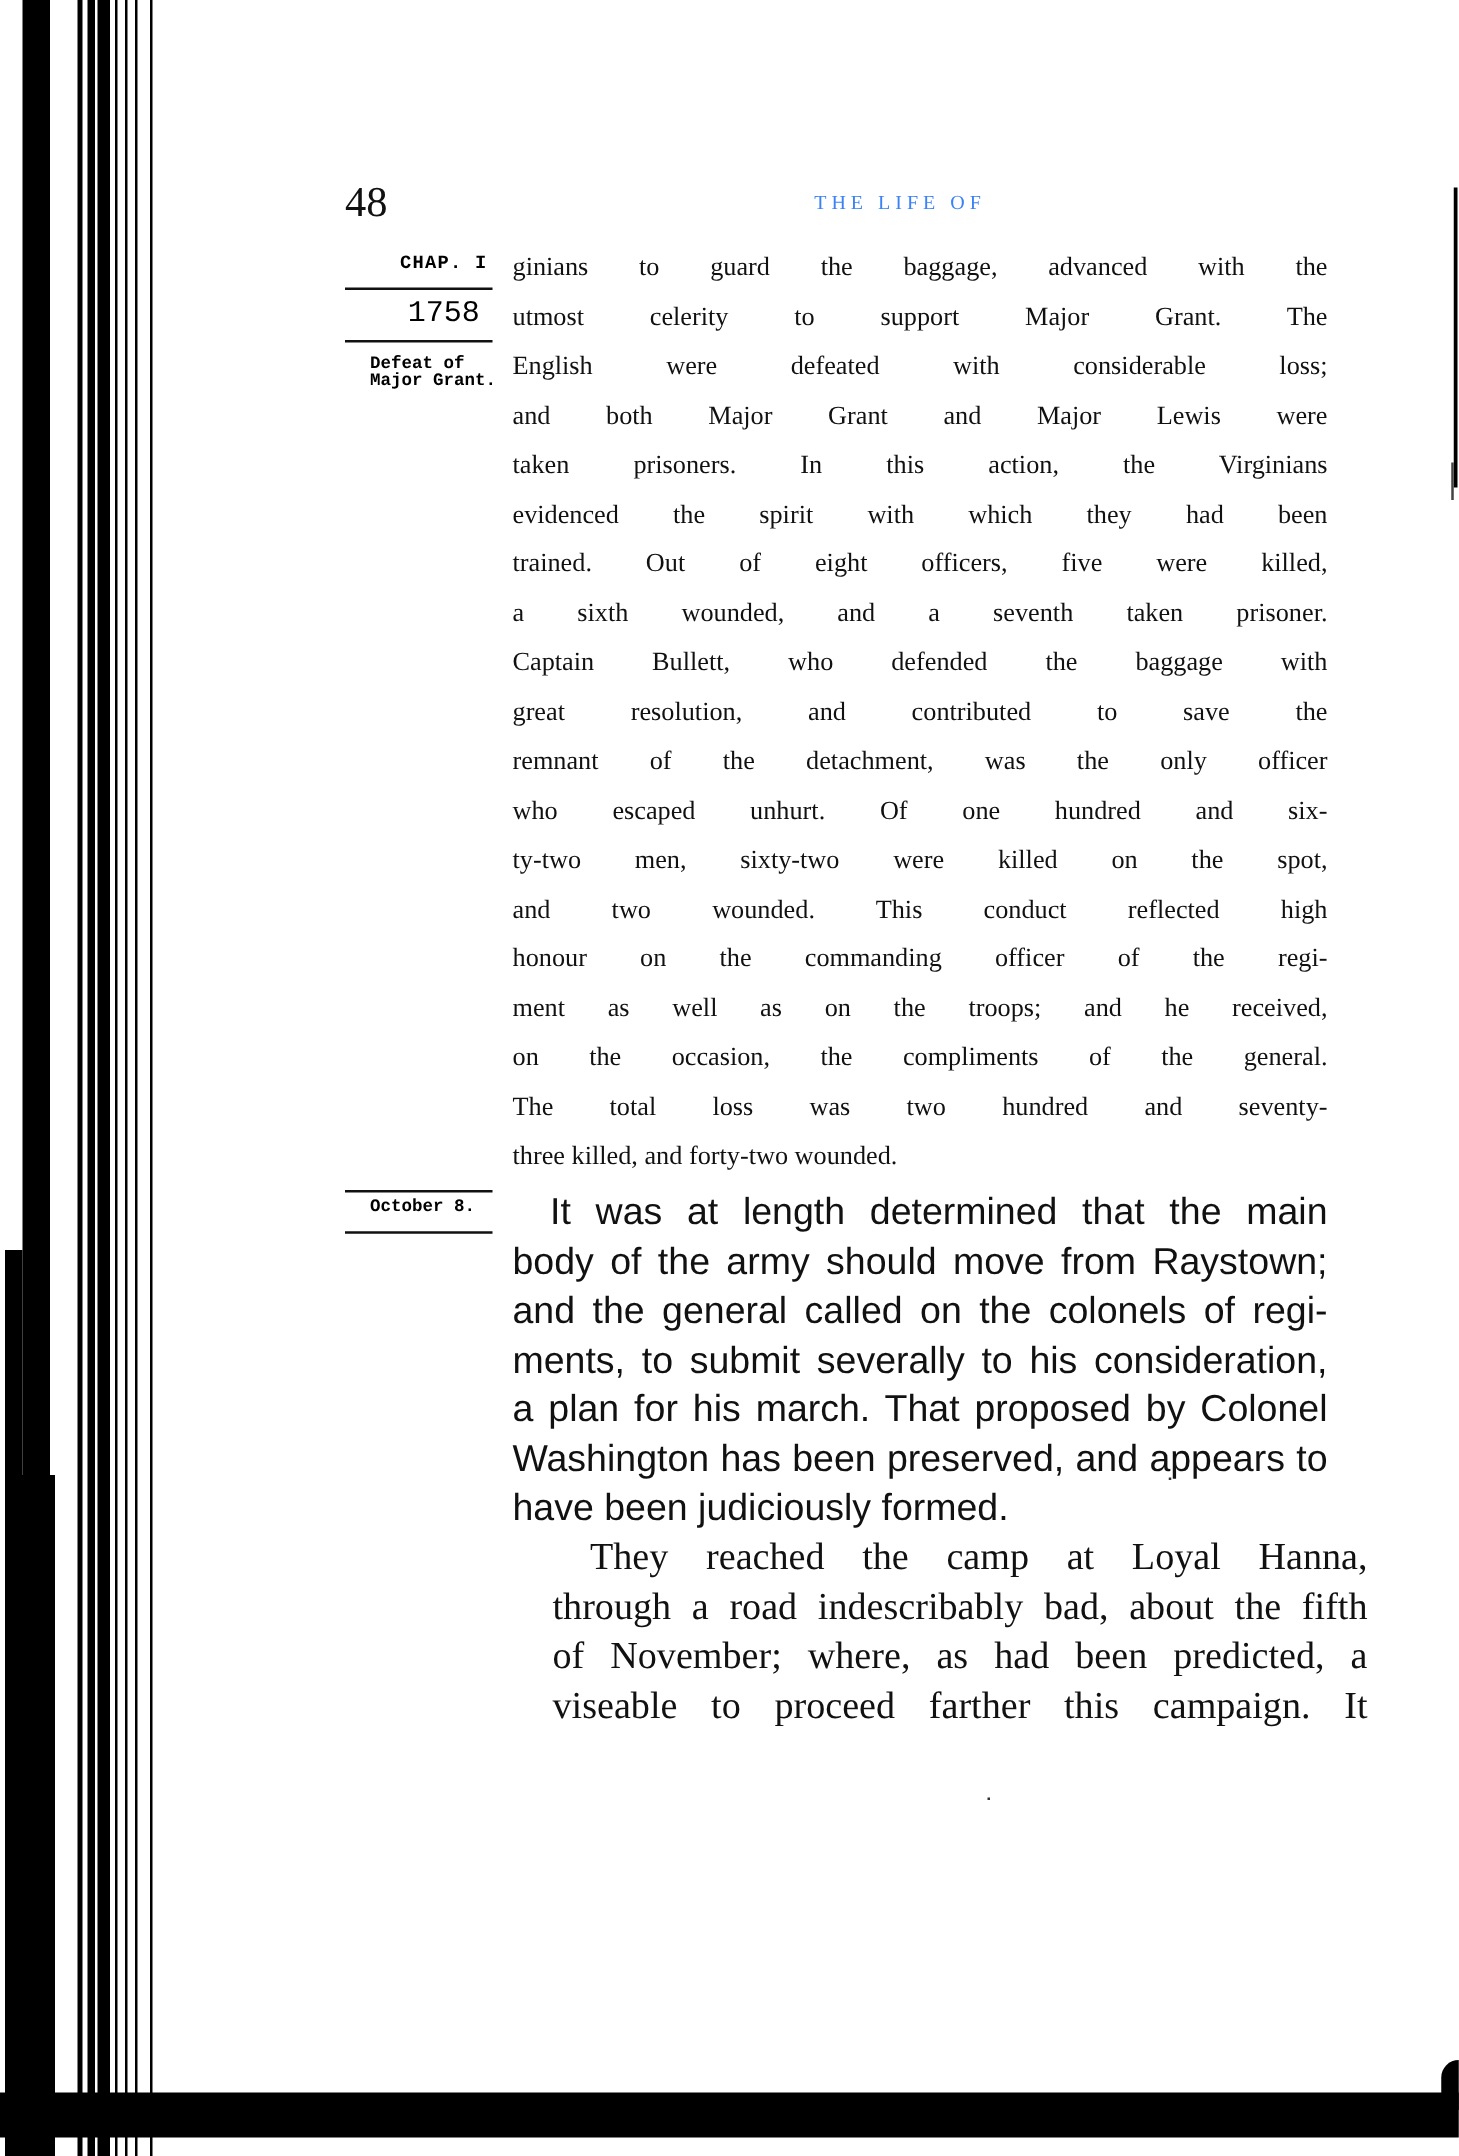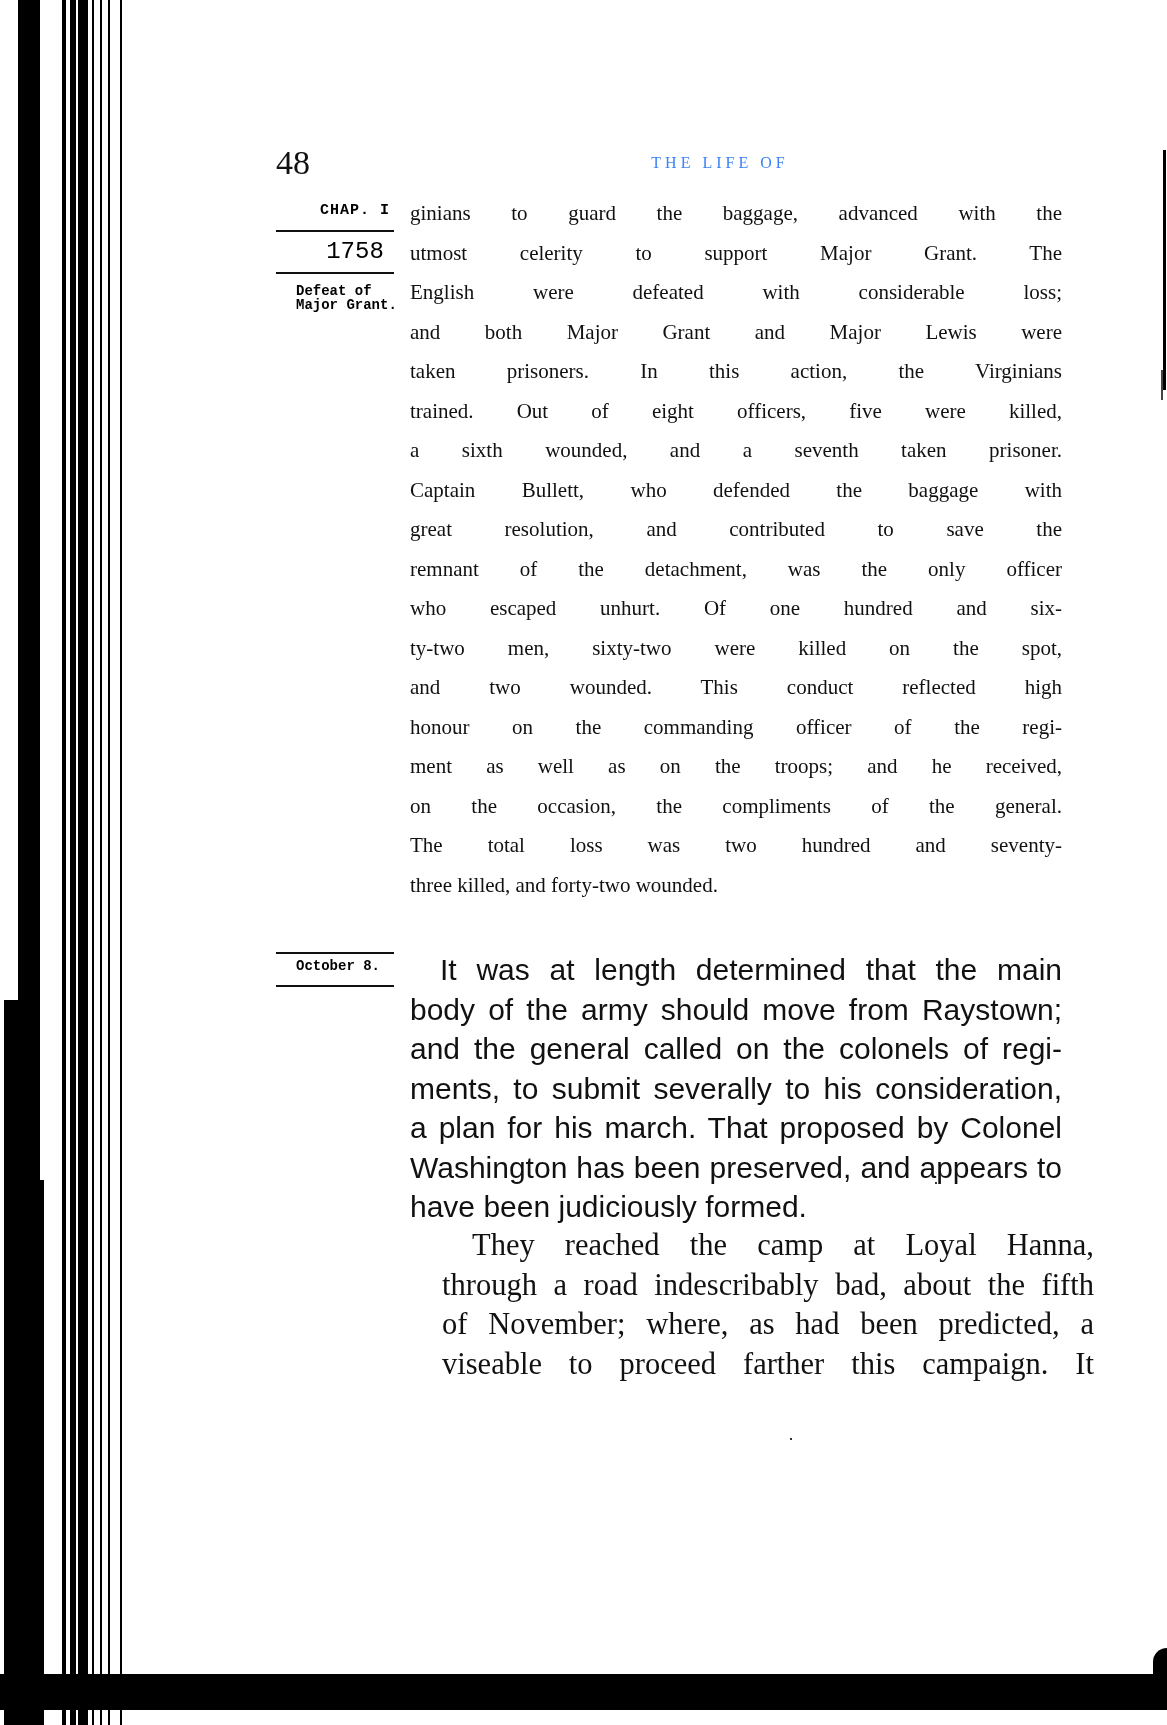--- a/index.html
+++ b/index.html
@@ -74,20 +74,21 @@
   <div class="m-rule" style="top:952px;"></div>
   <div class="margin m-oct">October 8.</div>
   <div class="m-rule" style="top:985px;"></div>
 
   <div class="body-text">
     <span class="line">ginians to guard the baggage, advanced with the</span>
     <span class="line">utmost celerity to support Major Grant.  The</span>
     <span class="line">English were defeated with considerable loss;</span>
     <span class="line">and both Major Grant and Major Lewis were</span>
     <span class="line">taken prisoners.  In this action, the Virginians</span>
+    <span class="line">evidenced the spirit with which they had been</span>
     <span class="line">trained.  Out of eight officers, five were killed,</span>
     <span class="line">a sixth wounded, and a seventh taken prisoner.</span>
     <span class="line">Captain Bullett, who defended the baggage with</span>
     <span class="line">great resolution, and contributed to save the</span>
     <span class="line">remnant of the detachment, was the only officer</span>
     <span class="line">who escaped unhurt.  Of one hundred and six-</span>
     <span class="line">ty-two men, sixty-two were killed on the spot,</span>
     <span class="line">and two wounded.  This conduct reflected high</span>
     <span class="line">honour on the commanding officer of the regi-</span>
     <span class="line">ment as well as on the troops; and he received,</span>

